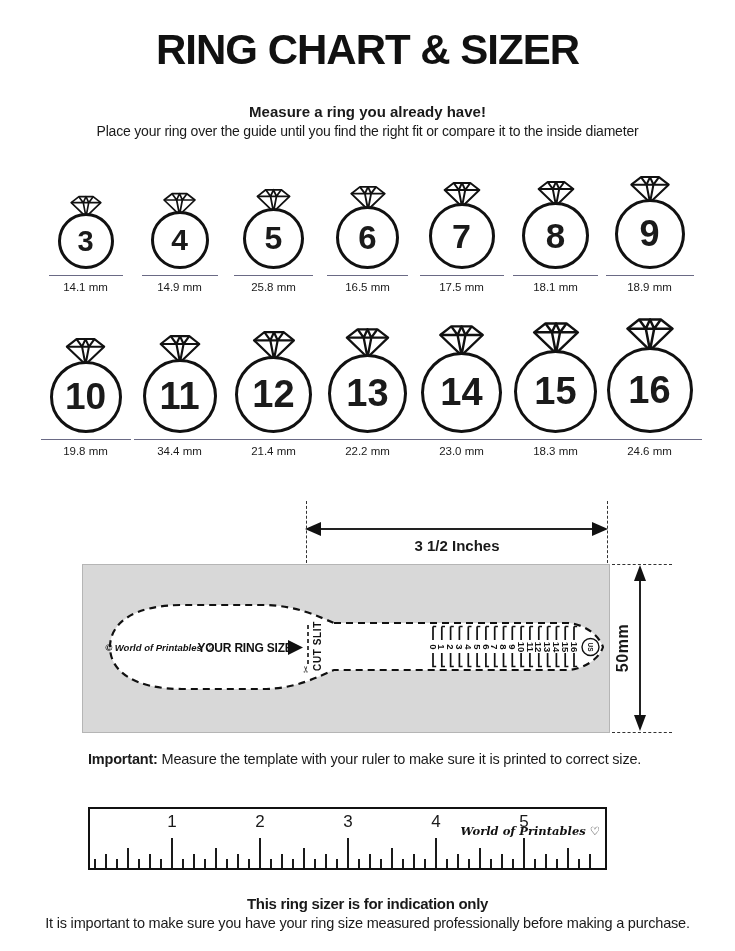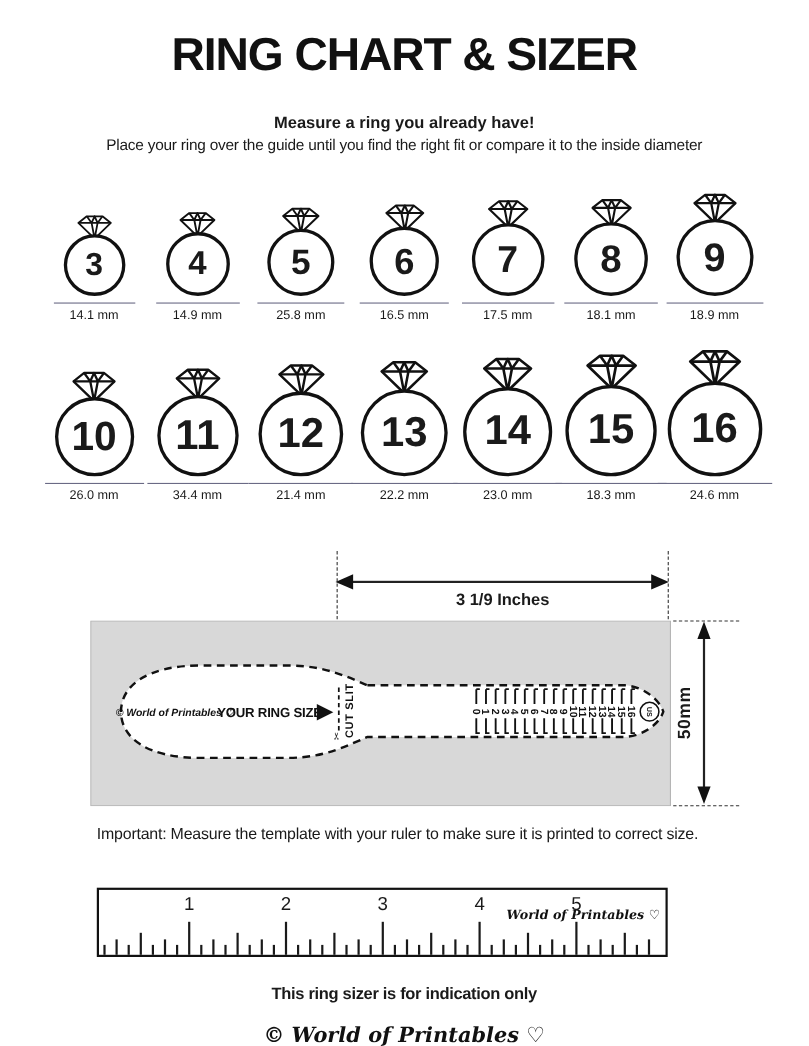--- a/index.html
+++ b/index.html
@@ -52,21 +52,21 @@
   .sizer-svg{position:absolute;left:82px;top:91px;}
   .sizer-svg text{font-family:"Liberation Sans",sans-serif;fill:#111;}
   .svg-logo{font-family:"DejaVu Serif",serif;font-style:italic;font-weight:bold;font-size:9.5px;}
   .svg-yrs{font-weight:bold;font-size:12px;letter-spacing:-0.2px;}
   .svg-cutslit{font-weight:bold;font-size:10px;letter-spacing:0.6px;}
   .svg-num{font-weight:bold;font-size:9.5px;}
   .svg-us{font-weight:bold;font-size:6.5px;}
   .svg-mini-scissors{font-family:"DejaVu Sans",sans-serif;font-size:9px;}
   
   .important-line{margin:8px 0 0 88px;font-size:14.5px;letter-spacing:-0.2px;}
-  .important-line b{font-weight:normal;margin-top:28px;}
+  .important-line b{font-weight:bold;margin-top:28px;}
   
   .ruler{
     position:relative;margin:40px 0 0 88px;width:515px;height:59px;
     border:2px solid #111;background:#fff;box-sizing:content-box;
   }
   .ruler-tick{position:absolute;bottom:0;width:2px;background:#1a1a1a;}
   .ruler-num{position:absolute;top:3px;font-size:17px;color:#1a1a1a;transform:translateX(-50%);}
   .ruler-logo{
     position:absolute;right:5px;top:15px;font-size:11.5px;
     font-family:"DejaVu Serif",serif;font-style:italic;font-weight:bold;color:#111;
@@ -187,21 +187,21 @@
       <div class="ring-stack">
         <svg class="diamond-svg" width="43" height="29" viewBox="0 0 60 42">
     <g fill="none" stroke="#111" stroke-width="3" stroke-linejoin="round">
       <path d="M17 3 L43 3 L57 14 L30 40 L3 14 Z"></path>
       <path d="M3 14 L57 14 M17 3 L25 14 L30 3 L35 14 L43 3 M25 14 L30 40 M35 14 L30 40"></path>
     </g>
         </svg>
          <div class="ring-circle" style="width:72px;height:72px;border:3.2px solid #111;font-size:37px;">10</div>
        </div>
        <div class="ring-underline" style="width:90px;"></div>
-       <div class="ring-mm">26.0 mm</div>
+       <div class="ring-mm">19.8 mm</div>
     </div>
     <div class="ring-col">
       <div class="ring-stack">
         <svg class="diamond-svg" width="44" height="30" viewBox="0 0 60 42">
     <g fill="none" stroke="#111" stroke-width="3" stroke-linejoin="round">
       <path d="M17 3 L43 3 L57 14 L30 40 L3 14 Z"></path>
       <path d="M3 14 L57 14 M17 3 L25 14 L30 3 L35 14 L43 3 M25 14 L30 40 M35 14 L30 40"></path>
     </g>
         </svg>
          <div class="ring-circle" style="width:74px;height:74px;border:3.3px solid #111;font-size:38px;">11</div>
@@ -276,21 +276,21 @@
     </div>
   </div>
 
 <div class="sizer-figure">
 
   <div class="dash-v" style="left:306px;top:28px;height:62px;"></div>
   <div class="dash-v" style="left:607px;top:28px;height:62px;"></div>
   <div class="dim-line-h" style="left:318px;top:55px;width:280px;"></div>
   <div class="arrowhead ah-left" style="left:305px;top:49px;"></div>
   <div class="arrowhead ah-right" style="left:592px;top:49px;"></div>
-  <div class="dim-label-h" style="left:306px;top:64px;width:302px;">3 1/9 Inches</div>
+  <div class="dim-label-h" style="left:306px;top:64px;width:302px;">3 1/2 Inches</div>
 
   <div class="dash-h" style="left:612px;top:91px;width:60px;"></div>
   <div class="dash-h" style="left:612px;top:259px;width:60px;"></div>
   <div class="dim-line-v" style="left:639px;top:100px;height:150px;"></div>
   <div class="arrowhead ah-up" style="left:633.5px;top:92px;"></div>
   <div class="arrowhead ah-down" style="left:633.5px;top:242px;"></div>
   <div class="dim-label-v" style="left:592px;top:167px;width:60px;height:16px;">50mm</div>
 
   <div class="scissors" style="left:372px;top:113px;">✂</div>
 
@@ -389,14 +389,15 @@
     <div class="ruler-tick" style="left: 499px; height: 14px;"></div>
     <div class="ruler-num" style="left: 82px;">1</div>
     <div class="ruler-num" style="left: 170px;">2</div>
     <div class="ruler-num" style="left: 258px;">3</div>
     <div class="ruler-num" style="left: 346px;">4</div>
     <div class="ruler-num" style="left: 434px;">5</div>
   </div>
 
 <div class="footer">
   <div class="foot-bold">This ring sizer is for indication only</div>
+  <div class="foot-text">It is important to make sure you have your ring size measured professionally before making a purchase.</div>
 </div>
 <div class="footer-logo">© World of Printables ♡</div>
 
 </body></html>

